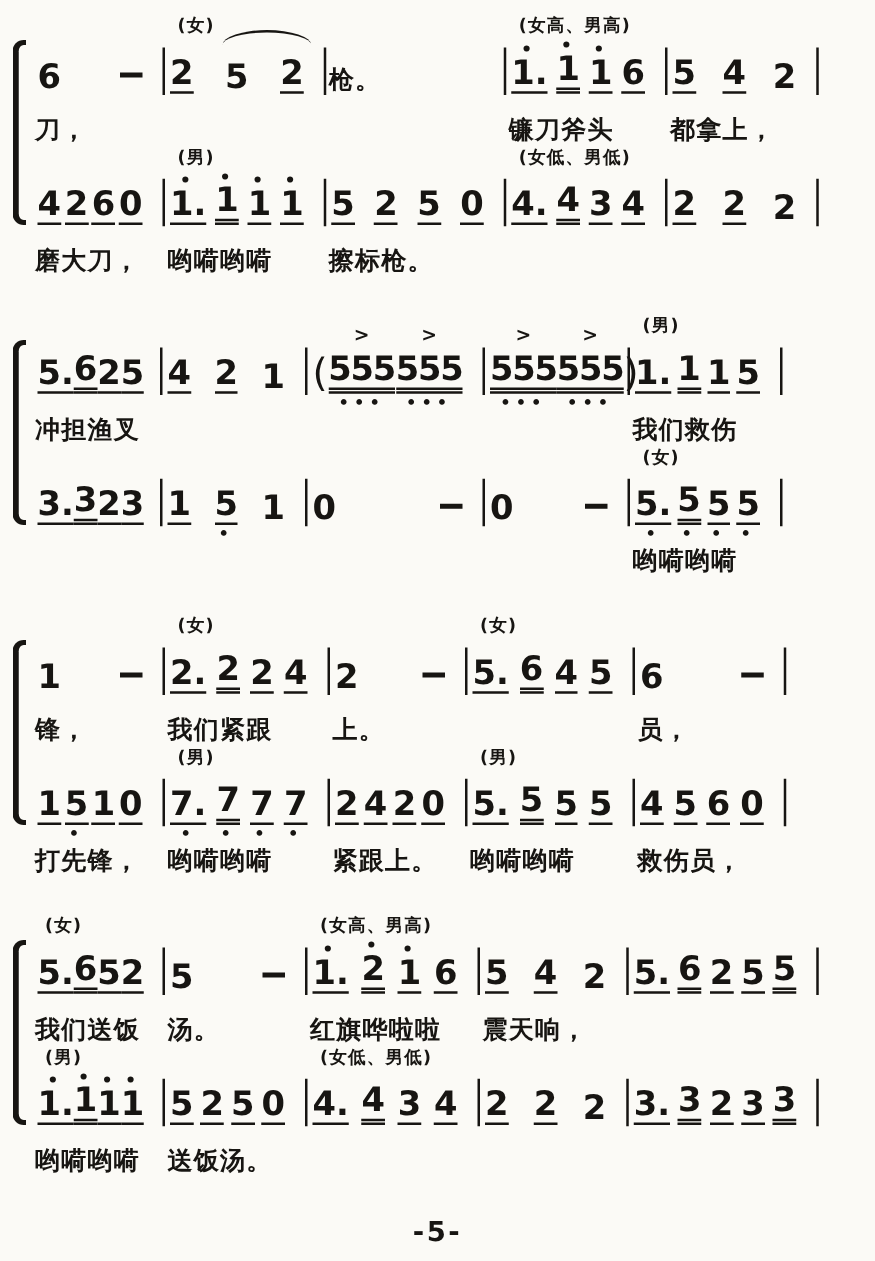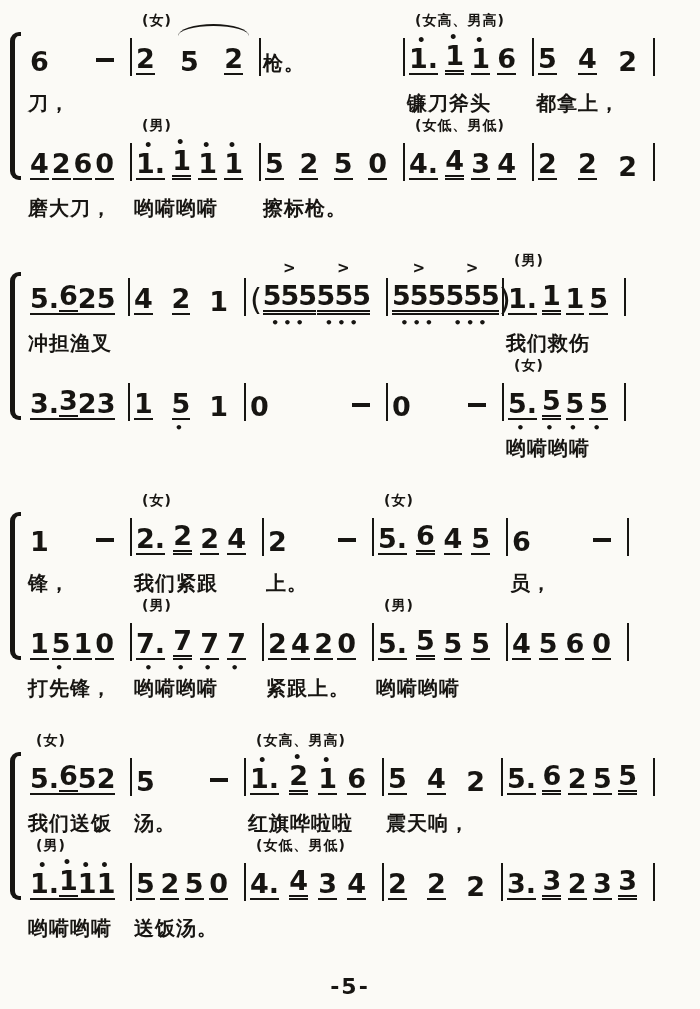--- a/index.html
+++ b/index.html
@@ -370,20 +370,21 @@
               <div class="mlyric">哟嗬哟嗬</div>
             </div>
             <div class="barline"></div>
             <div class="measure" style="width: 119px;">
               <div class="notes">
                 <span class="tok"><span class="ul"><span class="num">4</span></span></span>
                 <span class="tok"><span class="ul"><span class="num">5</span></span></span>
                 <span class="tok"><span class="ul"><span class="num">6</span></span></span>
                 <span class="tok"><span class="ul"><span class="num">0</span></span></span>
               </div>
+              <div class="mlyric">救伤员，</div>
             </div>
             <div class="barline"></div>
           </div>
         </div>
       </div>
       <div class="system">
         <div class="bracket"></div>
         <div class="sys-body">
           <div class="vrow">
             <div class="measure" style="width: 104px;">

